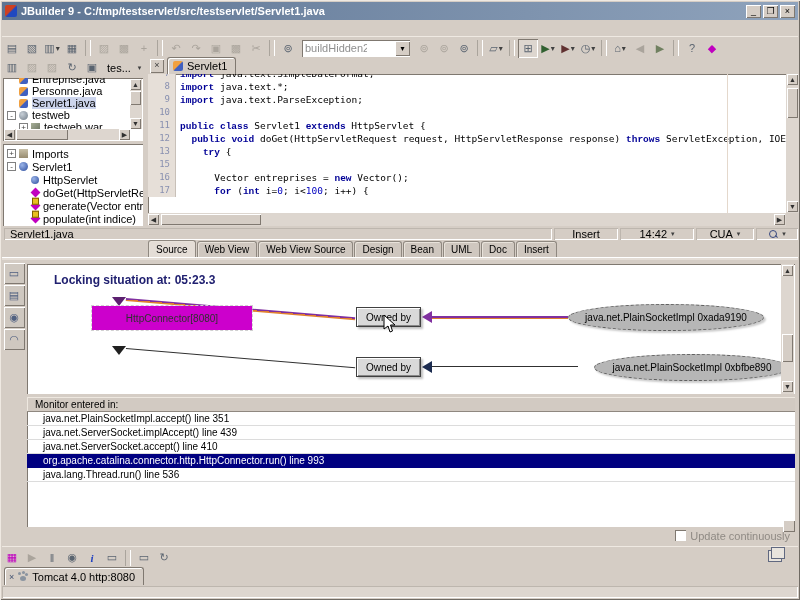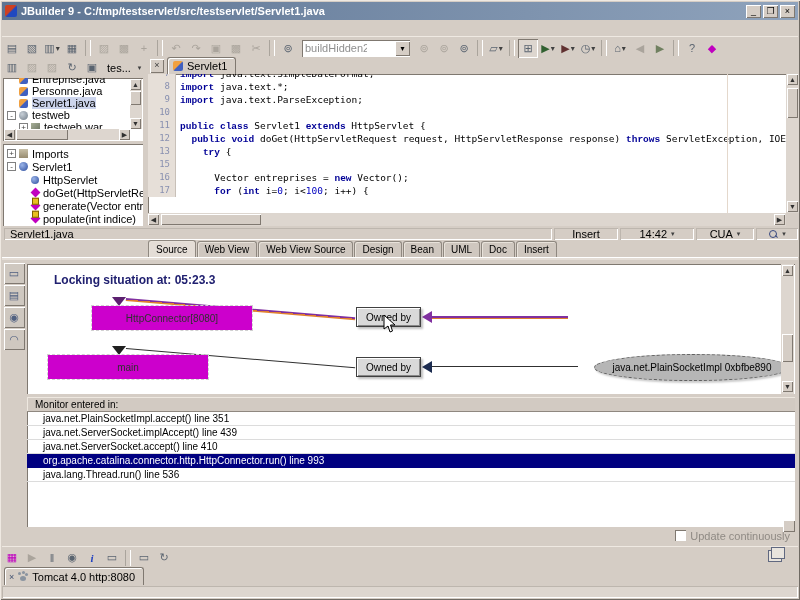--- a/index.html
+++ b/index.html
@@ -566,25 +566,25 @@
     <div id="lineB" class="linediag"></div>
     <div id="lineC" style="position:absolute;"></div>
     <div id="lineD" style="position:absolute;"></div>
 
     <div id="arrd1" class="arrdown"></div>
     <div id="arrd2" class="arrdown"></div>
     <div id="arrl1" class="arrleft"></div>
     <div id="arrl2" class="arrleft"></div>
 
     <div id="tbox1" class="tbox">HttpConnector[8080]</div>
-    <div id="tbox2" class="tbox">main</div>
 
     <div id="owned1" class="ownedbtn">Owned by</div>
     <div id="owned2" class="ownedbtn">Owned by</div>
 
+    <div id="oval1" class="oval">java.net.PlainSocketImpl 0xada9190</div>
     <div id="oval2" class="oval">java.net.PlainSocketImpl 0xbfbe890</div>
 
     <div id="dvs" class="sb ditherbeige">
       <div class="sbarrow raised" style="left:1px;top:1px;">▲</div>
       <div class="sbthumb raised dither" style="left:1px;top:70px;width:11px;height:28px;"></div>
       <div class="sbarrow raised" style="left:1px;top:117px;">▼</div>
     </div>
 
     <svg id="cursor" width="13" height="19">
       <polygon points="1,1 1,15 5,12 7,18 9.5,17 7.5,11 12,11" fill="#fff" stroke="#000" stroke-width="1"></polygon>

